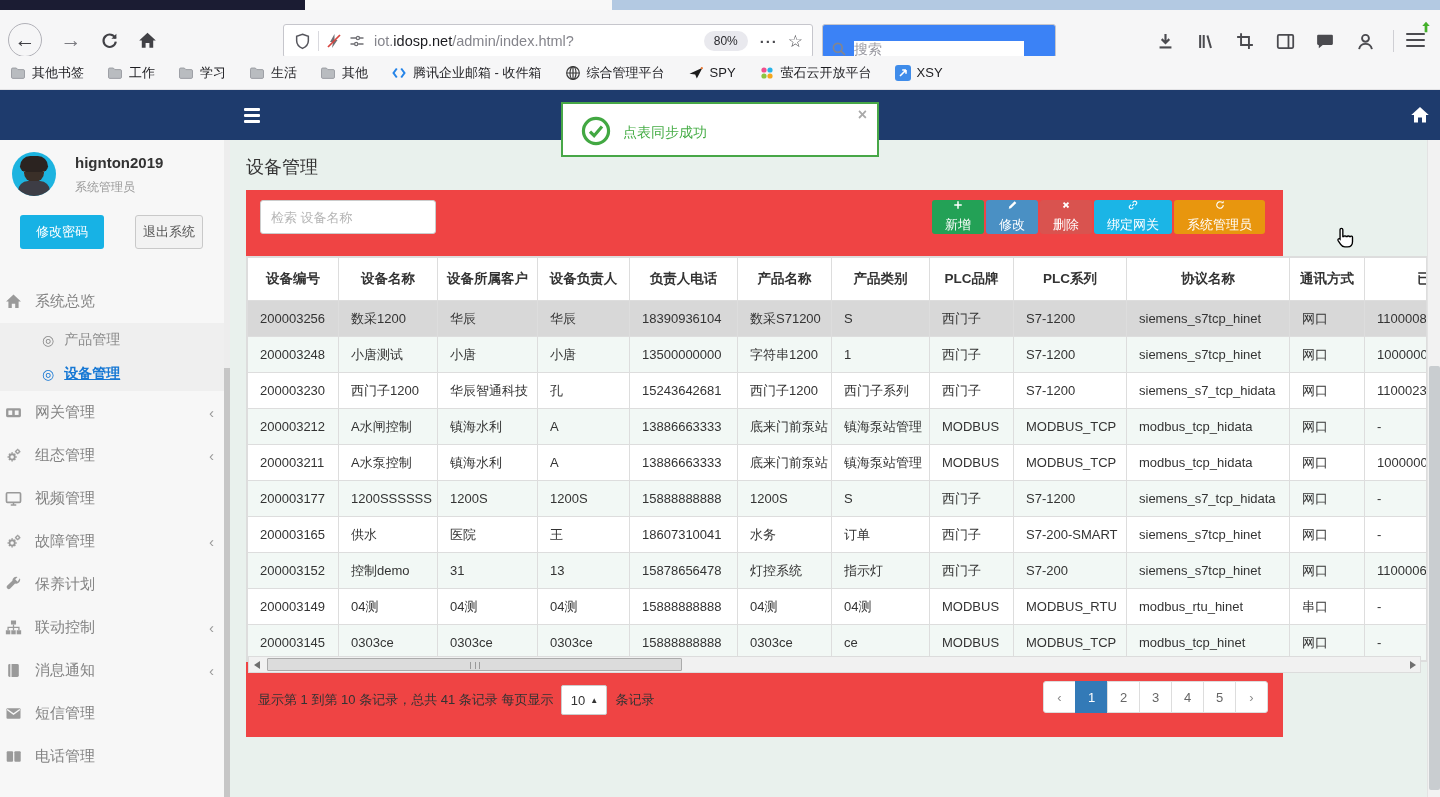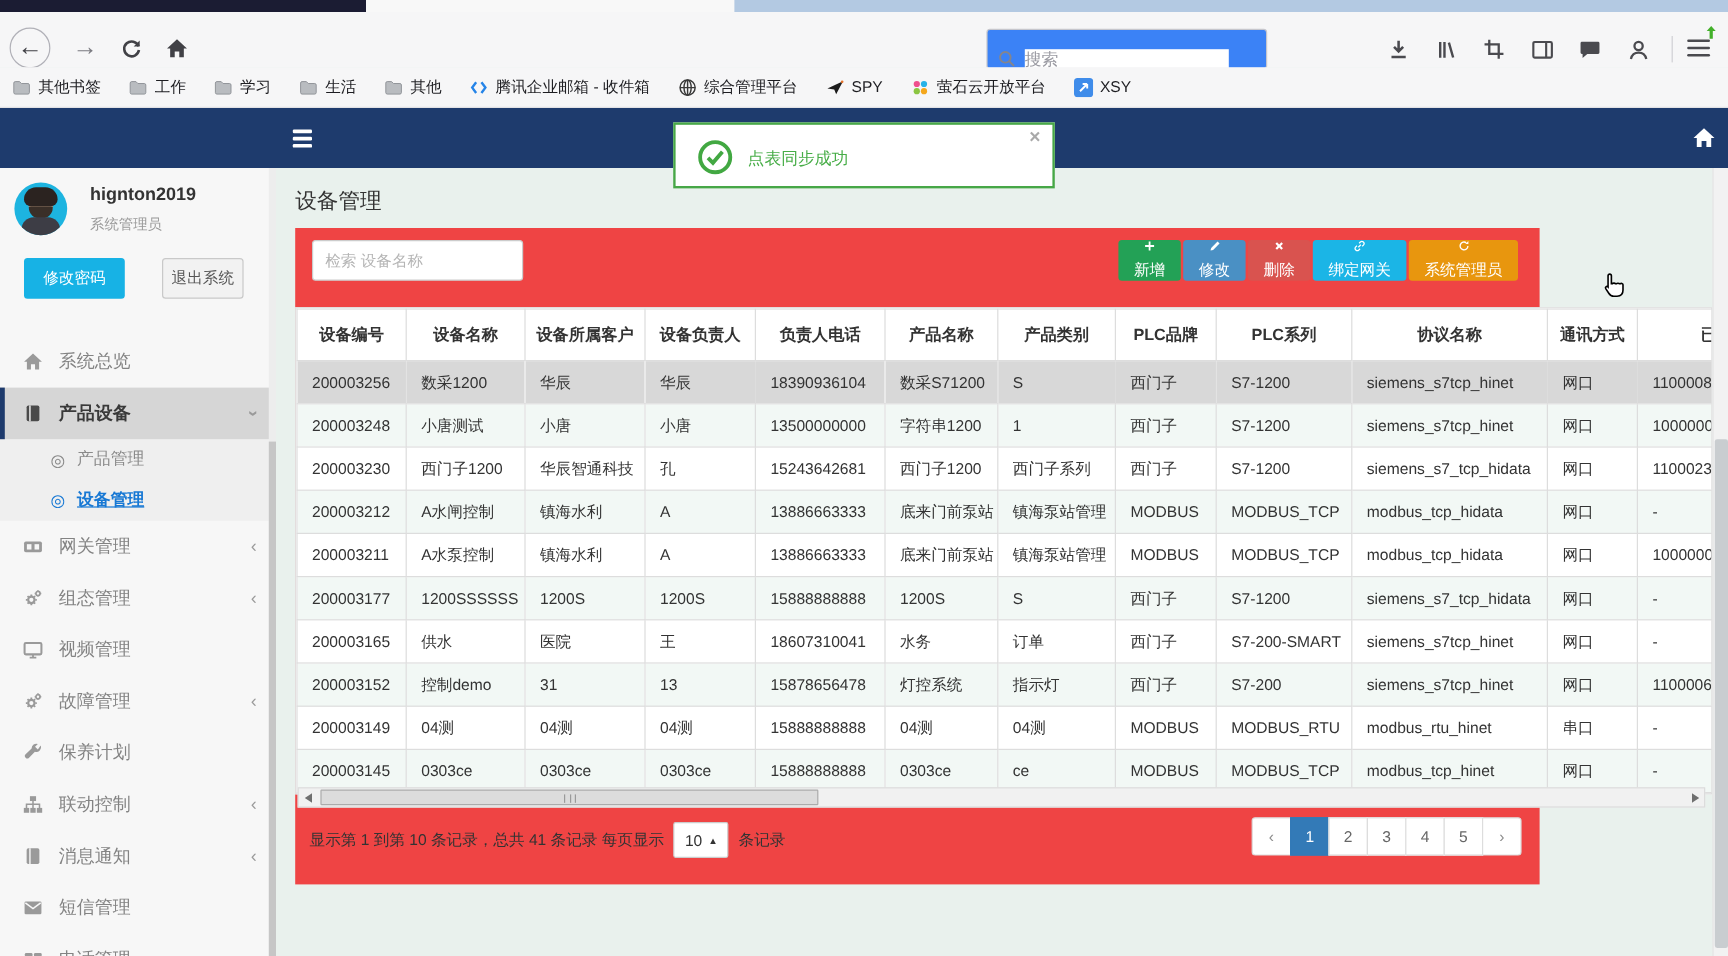--- a/index.html
+++ b/index.html
@@ -58,21 +58,21 @@
   #avatar { position:absolute; left:12px; top:12px; width:44px; height:44px; border-radius:50%; background:#1db4e0; overflow:hidden; }
   #avatar .hair { position:absolute; left:8px; top:4px; width:28px; height:16px; background:#2b2320; border-radius:14px 14px 8px 8px; }
   #avatar .face { position:absolute; left:12px; top:9px; width:20px; height:19px; background:#f0c9a0; border-radius:8px; }
   #avatar .beard { position:absolute; left:12px; top:20px; width:20px; height:10px; background:#3a2f28; border-radius:0 0 9px 9px; }
   #avatar .body { position:absolute; left:6px; top:29px; width:32px; height:16px; background:#3d3d45; border-radius:10px 10px 0 0; }
   #sb-username { position:absolute; left:75px; top:14px; font-size:15px; font-weight:bold; color:#333; }
   #sb-role { position:absolute; left:75px; top:39px; font-size:12px; color:#999; }
   #btn-chpwd { position:absolute; left:20px; top:75px; width:84px; height:34px; background:#17b2e5; color:#fff; font-size:13px; border:none; border-radius:3px; display:flex; align-items:center; justify-content:center; }
   #btn-logout { position:absolute; left:135px; top:75px; width:68px; height:34px; background:#f2f2f2; color:#555; font-size:13px; border:1px solid #c9c9c9; border-radius:3px; display:flex; align-items:center; justify-content:center; }
   #menu { position:absolute; left:0; top:140px; width:230px; }
-  .menu-item { height:43px; display:flex; align-items:center; padding-left:19px; color:#838383; font-size:15px; position:relative; }
+  .menu-item { height:43px; display:flex; align-items:center; padding-left:5px; color:#838383; font-size:15px; position:relative; }
   .menu-item .mi { width:17px; height:17px; margin-right:13px; color:#9a9a9a; flex:none; }
   .chev { position:absolute; right:16px; color:#9a9a9a; font-size:15px; }
   .chev.down { transform:rotate(90deg); }
   .menu-item.active-parent { background:#d6d6d6; border-left:4px solid #1e3b6d; padding-left:15px; color:#3a3a3a; font-weight:bold; }
   .menu-item.active-parent .mi { color:#4a4a4a; }
   #submenu { background:#efefef; }
   .submenu-item { height:34px; display:flex; align-items:center; padding-left:42px; color:#8a8a8a; font-size:14px; }
   .submenu-item .bullet { margin-right:10px; font-size:14px; }
   .submenu-item.current { color:#1778d4; font-weight:bold; }
   .submenu-item.current .sm-label { text-decoration:underline; }
@@ -297,20 +297,38 @@
         <svg class="ic" width="19" height="19">
           <use href="#i-reload"></use>
         </svg>
       </div>
     <div id="btn-home-tb" class="nav-btn">
         <svg class="ic" width="19" height="19">
           <use href="#i-home"></use>
         </svg>
       </div>
 
+    <div id="urlbar">
+      <svg class="ic" width="17" height="17" style="margin-left:10px;color:#55555c">
+          <use href="#i-shield"></use>
+        </svg>
+      <div class="sep"></div>
+      <svg class="ic" width="16" height="16">
+          <use href="#i-flash"></use>
+        </svg>
+      <svg class="ic" width="16" height="16" style="margin-left:7px;color:#6f6f74">
+          <use href="#i-perms"></use>
+        </svg>
+      <span class="url-text" style="margin-left:9px">
+        <span class="url-dim">iot.</span><span class="url-dom">idosp.net</span><span class="url-dim">/admin/index.html?</span>
+      </span>
+      <span id="zoom-pill">80%</span>
+      <span id="more-dots">···</span>
+      <span id="star-btn">☆</span>
+    </div>
 
     <div id="searchbox">
       <svg class="ic" width="16" height="16" style="color:#85858c;margin-right:7px">
           <use href="#i-search"></use>
         </svg>
       <input type="text" placeholder="搜索" style="">
     </div>
 
     <div class="tb-ic" style="left:1152px">
         <svg class="ic" width="19" height="19">
@@ -446,27 +464,20 @@
     <div id="sb-role">系统管理员</div>
     <div id="btn-chpwd">修改密码</div>
     <div id="btn-logout">退出系统</div>
 
     <div id="menu">
       <div class="menu-item">
         <svg class="mi ic">
             <use href="#i-home"></use>
           </svg>
         <span>系统总览</span>
-      </div>
-      <div class="menu-item active-parent">
-        <svg class="mi ic">
-            <use href="#i-book"></use>
-          </svg>
-        <span>产品设备</span>
-        <span class="chev down">›</span>
       </div>
       <div id="submenu">
         <div class="submenu-item">
           <span class="bullet">◎</span>
           <span class="sm-label">产品管理</span>
         </div>
         <div class="submenu-item current">
           <span class="bullet">◎</span>
           <span class="sm-label">设备管理</span>
         </div>

